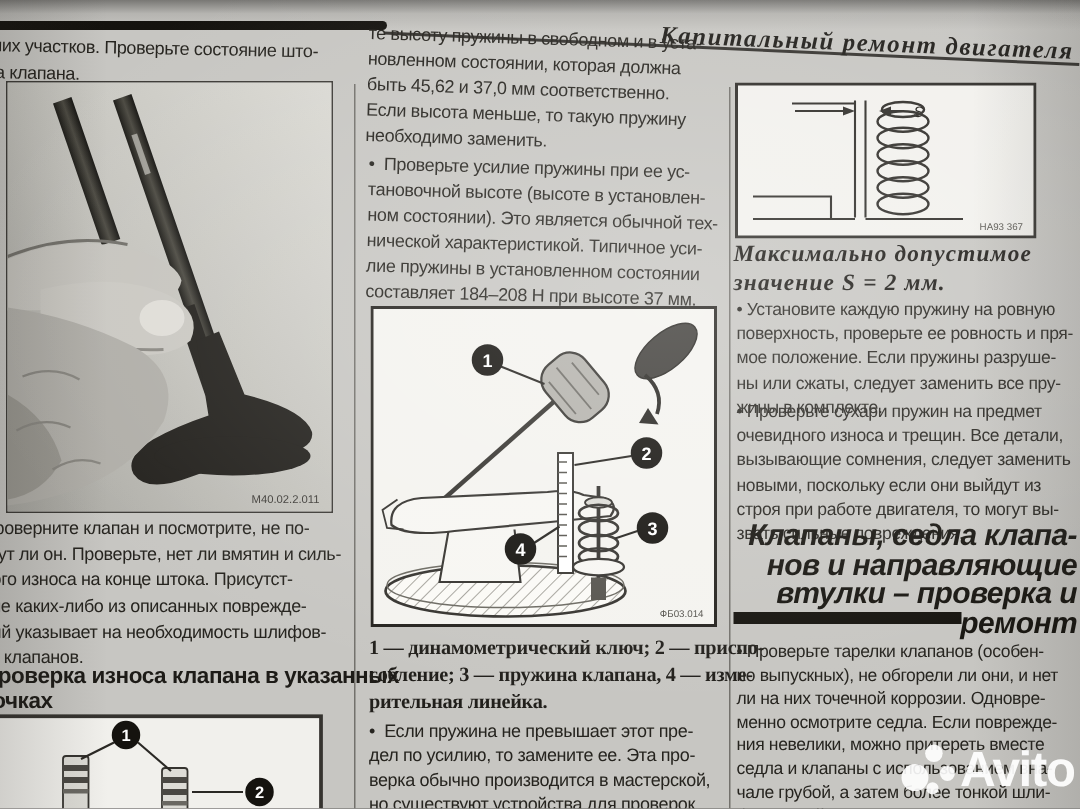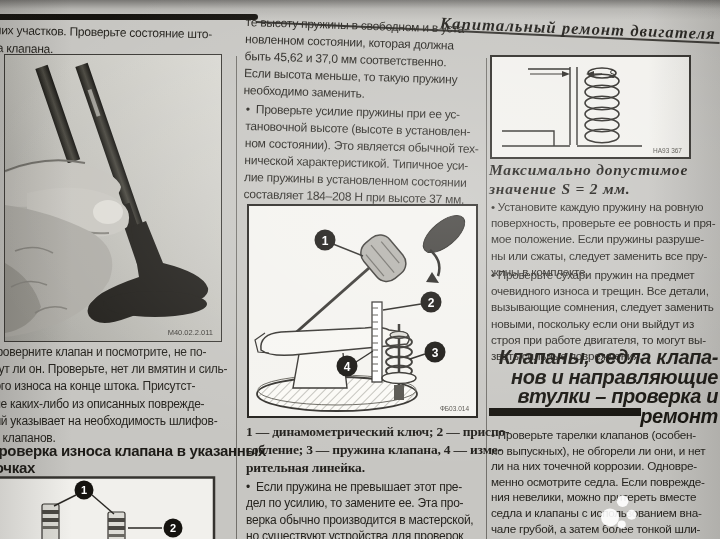--- a/index.html
+++ b/index.html
@@ -301,15 +301,16 @@
 чале грубой, а затем более тонкой шли-
 фовальной пасты. Предварительно нуж-</div>
 
   <div class="watermark">
     <svg viewBox="0 0 40 40">
       <circle cx="10" cy="26" r="10"></circle>
         <circle cx="24" cy="8" r="6.5"></circle>
       <circle cx="34" cy="23" r="5.5"></circle>
         <circle cx="23" cy="34" r="4.5"></circle>
     </svg>
+    <span>Avito</span>
   </div>
 
 </div>
 
 </body></html>

